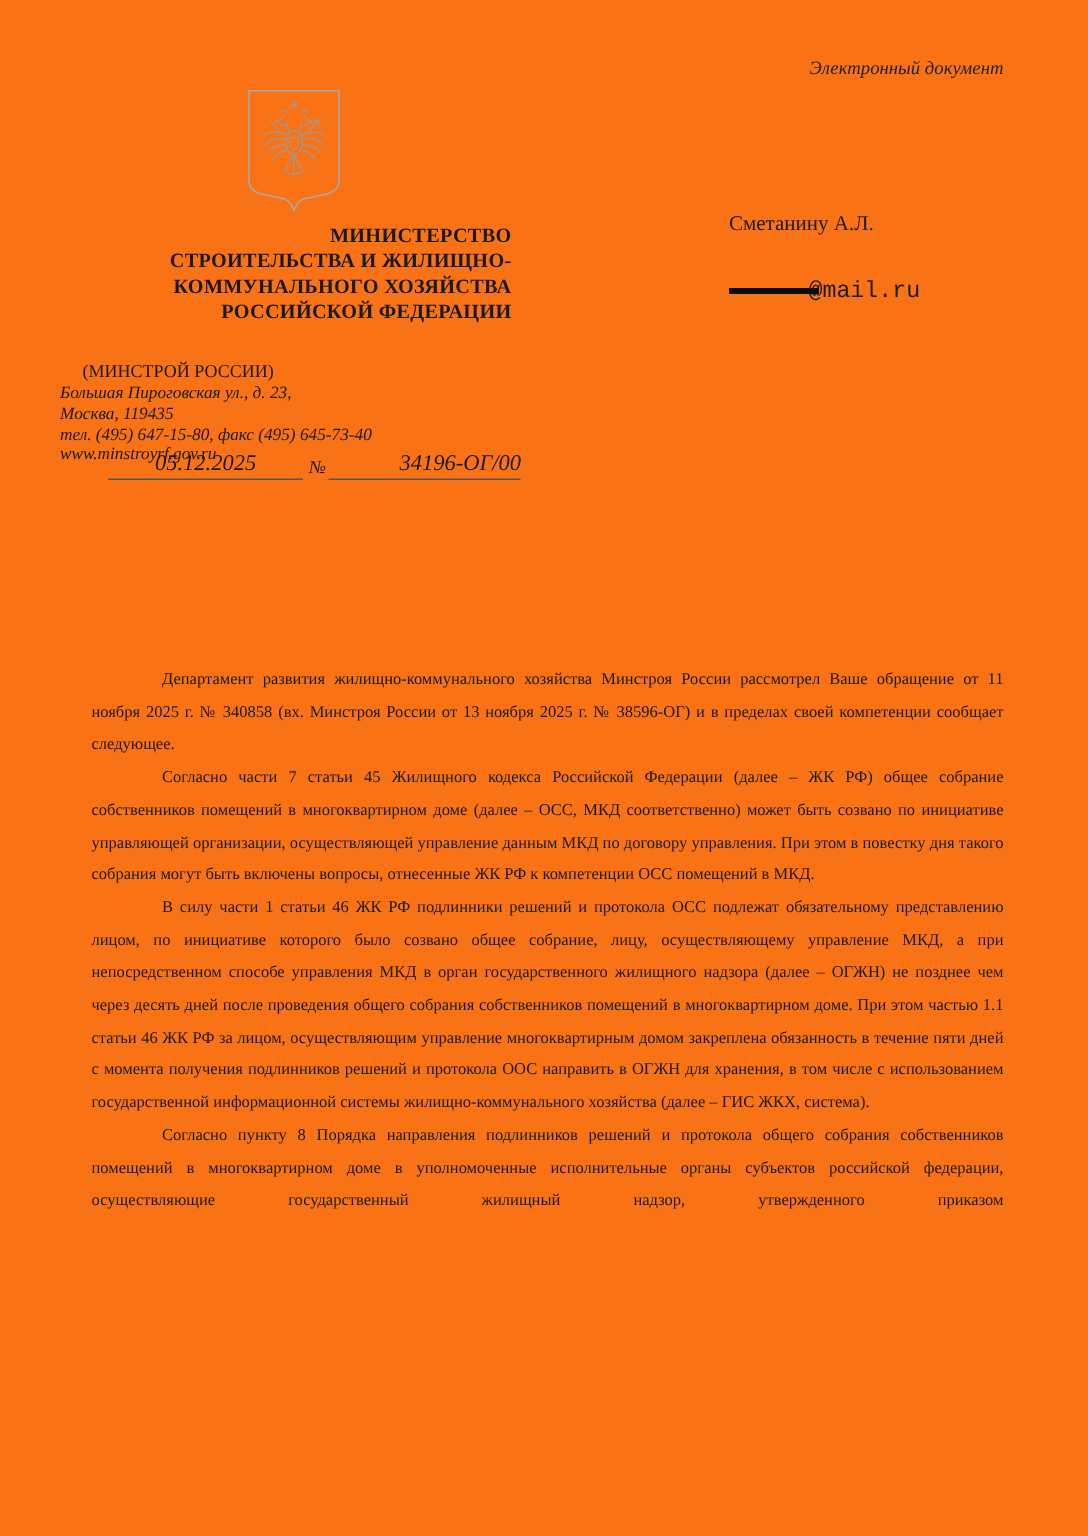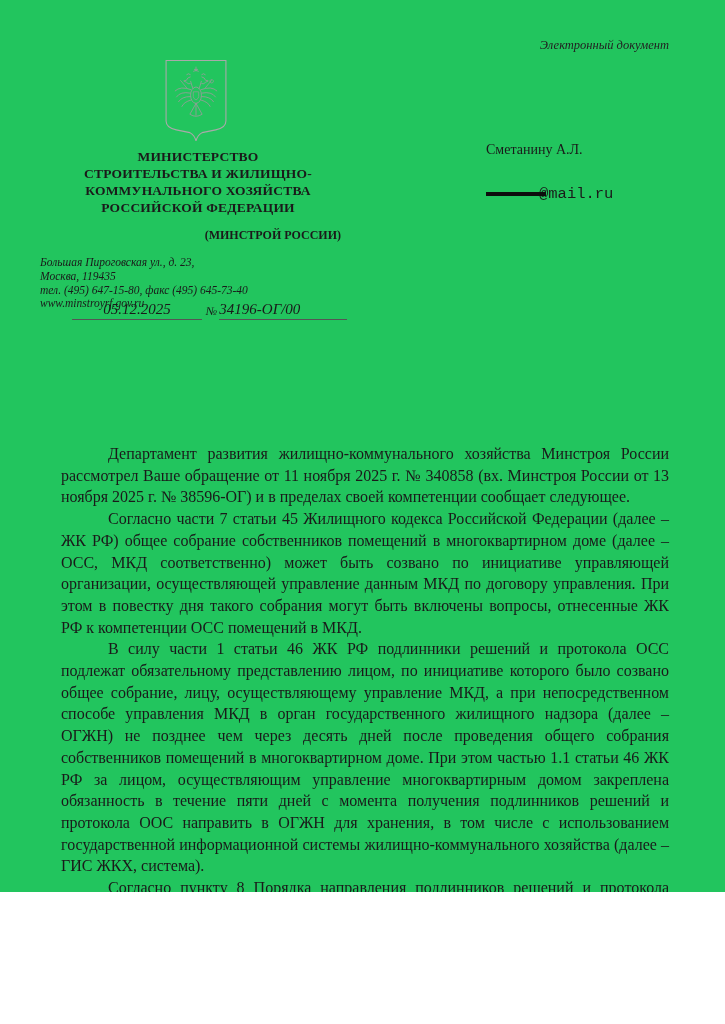--- a/index.html
+++ b/index.html
@@ -1,41 +1,41 @@
 <!DOCTYPE html>
 <html><head>
 <meta charset="utf-8">
 <style>
   * { margin:0; padding:0; box-sizing:border-box; }
   html,body { background:#ffffff; }
   .page {
     position:relative;
-    width:725px; height:892px;
-    background:#22c55e;
+    width:725px; height:1024px;
+    background:#f97316;
     font-family:"Liberation Serif","DejaVu Serif",serif;
     color:#1a1a1a;
     overflow:hidden;
   }
   .electronic-doc {
     position:absolute; top:38px; right:56px;
     font-style:italic; font-size:12.5px; color:#222;
   }
   .emblem {
     position:absolute; left:162px; top:58px;
     width:68px; height:88px;
   }
   .ministry-name {
     position:absolute; left:55px; top:148px; width:286px;
-    text-align:center; font-weight:bold;
+    text-align:right; font-weight:bold;
     font-size:13.5px; line-height:17px;
     white-space:pre-line; letter-spacing:0.2px;
   }
   .ministry-short {
-    position:absolute; left:55px; top:228px; width:286px;
-    text-align:right; font-weight:bold; font-size:12px;
+    position:absolute; left:55px; top:240px; width:286px;
+    text-align:left; font-weight:normal; font-size:12px;
   }
   .ministry-address {
     position:absolute; left:40px; top:256px; width:316px;
     text-align:left; font-style:italic;
     font-size:11.5px; line-height:13.8px;
     white-space:pre-line;
   }
   .date-row {
     position:absolute; left:72px; top:301px; width:276px;
     display:flex; align-items:flex-end;
@@ -43,21 +43,21 @@
     font-style:italic;
   }
   .date-cell {
     width:130px; text-align:center;
     border-bottom:1px solid #555; padding-bottom:1px;
   }
   .num-sign {
     font-size:12px; padding:0 2px 1px 4px;
   }
   .number-cell {
-    width:128px; text-align:left;
+    width:128px; text-align:right;
     border-bottom:1px solid #555; padding-bottom:1px;
   }
   .reference-line {
     position:absolute; left:72px; top:351px;
     font-style:italic; font-size:14px; letter-spacing:0.2px;
   }
   .recipient-name {
     position:absolute; left:486px; top:142px;
     font-size:14px;
   }
@@ -69,21 +69,21 @@
     display:inline-block; width:60px; height:4px;
     background:#0d0d0d; vertical-align:middle;
     position:relative; z-index:2; margin-right:-7px;
   }
   .salutation {
     position:absolute; left:61px; top:400px; width:607px;
     text-align:center; font-size:16.5px;
   }
   .body-text {
     position:absolute; left:61px; top:443px; width:608px;
-    font-size:16px; line-height:21.7px;
+    font-size:11px; line-height:21.7px;
     text-align:justify;
   }
   .body-text p { text-indent:47px; margin:0; }
   .body-text p.continues { text-align-last:justify; }
 </style>
 </head>
 <body>
 
 <div class="page">
 

